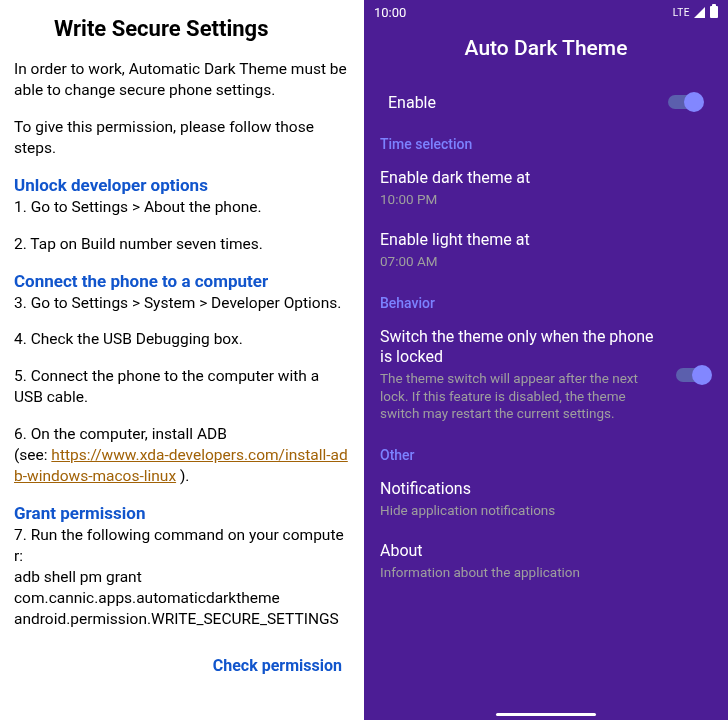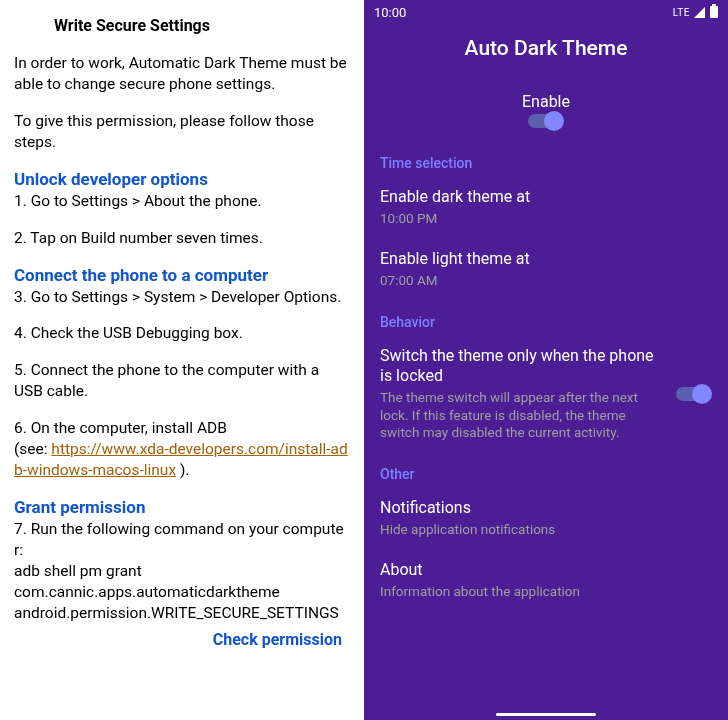--- a/index.html
+++ b/index.html
@@ -13,21 +13,21 @@
     
     .left-panel {
       width: 364px;
       height: 720px;
       background: #ffffff;
       padding: 16px 14px 0 14px;
       color: #000;
       overflow: hidden;
     }
     .left-title {
-      font-size: 16px;
+      font-size: 22px;
       font-weight: 700;
       margin-bottom: 18px;
       margin-left: 40px;
     }
     .left-intro, .left-p {
       font-size: 15.5px;
       line-height: 1.35;
       margin-bottom: 16px;
     }
     .section-heading {
@@ -50,21 +50,21 @@
       font-size: 15.5px;
       line-height: 1.35;
       word-break: break-all;
     }
     .check-permission {
       color: #1155cc;
       font-weight: 700;
       font-size: 16px;
       text-align: right;
       padding: 6px 8px 0 0;
-      margin-top: 0;
+      margin-top: 20px;
     }
 
     
     .right-panel {
       width: 364px;
       height: 720px;
       background: #4c1d95;
       color: #ffffff;
       overflow: hidden;
       position: relative;
@@ -86,21 +86,20 @@
       text-align: center;
       font-size: 21px;
       font-weight: 500;
       padding: 12px 0 20px 0;
     }
     .row {
       display: flex;
       align-items: center;
       justify-content: space-between;
       padding: 12px 24px;
-      flex-direction: column;
     }
     .row-title {
       font-size: 16px;
       color: #ffffff;
     }
     .section-label {
       color: #7c82ff;
       font-size: 14px;
       font-weight: 500;
       padding: 12px 16px 6px 16px;
@@ -237,21 +236,21 @@
   <div class="pref-block">
     <div class="pref-title">Enable light theme at</div>
     <div class="pref-sub">07:00 AM</div>
   </div>
 
   <div class="section-label">Behavior</div>
 
   <div class="behavior-row">
     <div class="behavior-text">
       <div class="pref-title">Switch the theme only when the phone is locked</div>
-      <div class="pref-sub">The theme switch will appear after the next lock. If this feature is disabled, the theme switch may disabled the current activity.</div>
+      <div class="pref-sub">The theme switch will appear after the next lock. If this feature is disabled, the theme switch may restart the current settings.</div>
     </div>
     <div class="switch">
       <div class="switch-track"></div>
       <div class="switch-thumb"></div>
     </div>
   </div>
 
   <div class="section-label">Other</div>
 
   <div class="pref-block">

